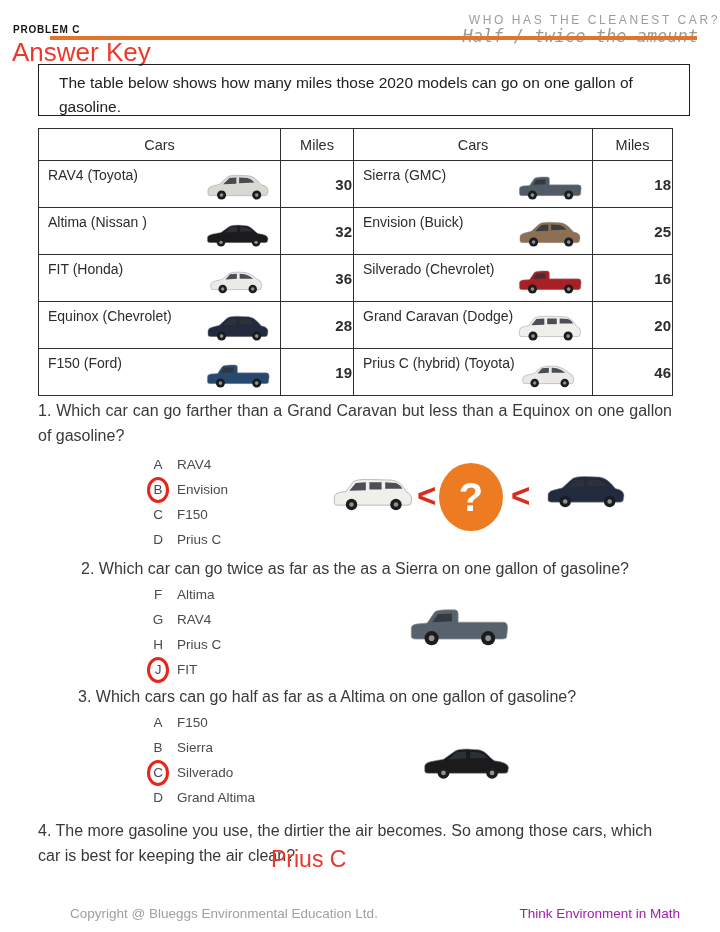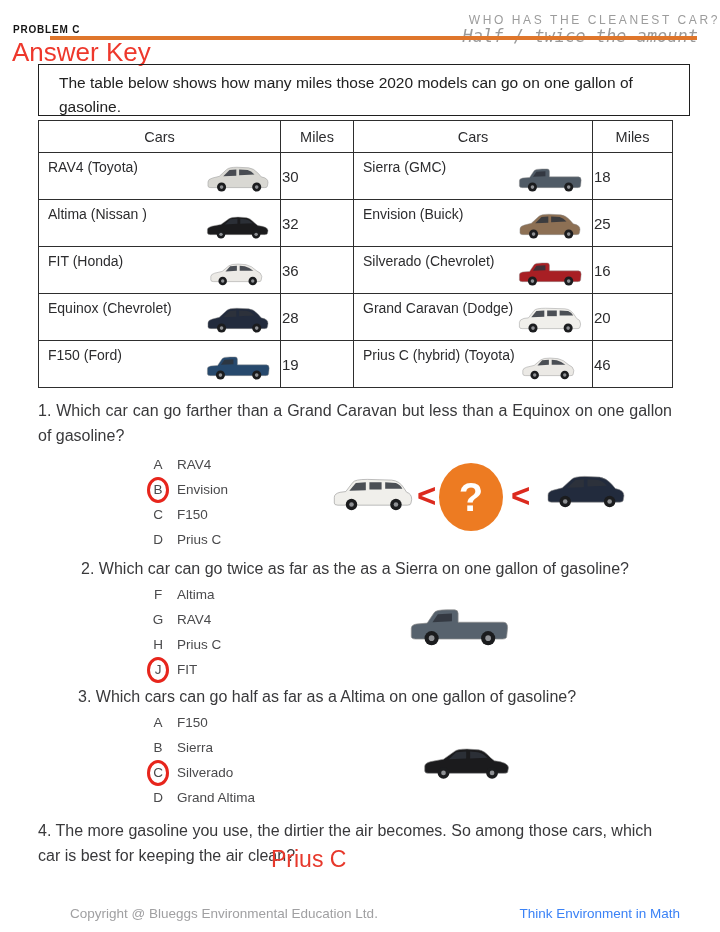--- a/index.html
+++ b/index.html
@@ -15,28 +15,28 @@
             font-size:17px;color:#9a9a9a;font-style:italic;}
   .rule{position:absolute;left:50px;top:36px;width:647px;height:3.5px;background:#DF762B;}
   .answer-key{position:absolute;left:12px;top:37px;font-size:26px;color:#EE382C;}
 
   
   .instruction-box{position:absolute;left:38px;top:64px;width:610px;height:38px;
                    border:1.5px solid #1f1f1f;padding:6px 20px;font-size:15.5px;
                    line-height:1.55;color:#222;}
 
   
-  .mpg-table{position:absolute;left:38px;top:120px;width:634px;border-collapse:collapse;
+  .mpg-table{position:absolute;left:38px;top:128px;width:634px;border-collapse:collapse;
              table-layout:fixed;padding-left:36px;}
   .mpg-table th,.mpg-table td{border:1.6px solid #2e2e2e;}
   .mpg-table th{height:29px;font-weight:400;font-size:14.5px;color:#2d2d2f;text-align:center;}
   .mpg-table td{height:44px;position:relative;}
   .car-cell .car-name{position:absolute;left:9px;top:6px;font-size:14px;color:#2c2c2e;}
   .car-cell svg{position:absolute;right:8px;bottom:2px;}
-  .miles-cell{text-align:left;font-size:15px;color:#2c2c2e;}
+  .miles-cell{text-align:right;font-size:15px;color:#2c2c2e;font-weight:bold;}
 
   
   .qtext{position:absolute;left:38px;width:634px;font-size:16px;line-height:1.55;
          color:#39393b;}
   .justify{text-align:justify;}
   .options{position:absolute;left:148px;}
   .opt-row{display:flex;align-items:center;height:25px;}
   .opt-letter{position:relative;width:20px;text-align:center;font-size:13.5px;color:#4a4a4c;}
   .opt-label{margin-left:9px;font-size:13.5px;color:#4a4a4c;}
   .ring{position:absolute;left:50%;top:50%;transform:translate(-50%,-50%);width:16px;
@@ -46,21 +46,21 @@
   .illus{position:absolute;}
   .lt{position:absolute;font-size:33px;font-weight:700;color:#DC2A1E;line-height:1;}
   .q-badge{position:absolute;left:439px;top:463px;width:64px;height:68px;border-radius:50%;
            background:#ED7B22;display:flex;align-items:center;justify-content:center;}
   .q-badge span{color:#fff;font-size:40px;font-weight:700;}
 
   .q4-answer{position:absolute;left:271px;top:846px;font-size:23px;color:#E7382B;}
 
   
   .footer-left{position:absolute;left:70px;top:906px;font-size:13.5px;color:#a0a0a2;}
-  .footer-right{position:absolute;right:40px;top:906px;font-size:13.5px;color:#3b82f6;}
+  .footer-right{position:absolute;right:40px;top:906px;font-size:13.5px;color:#a21caf;}
 
   .defs{position:absolute;width:0;height:0;overflow:hidden;}
 </style>
 </head>
 <body>
 
 <div id="page">
 
   <svg class="defs" aria-hidden="true">
     <defs>

